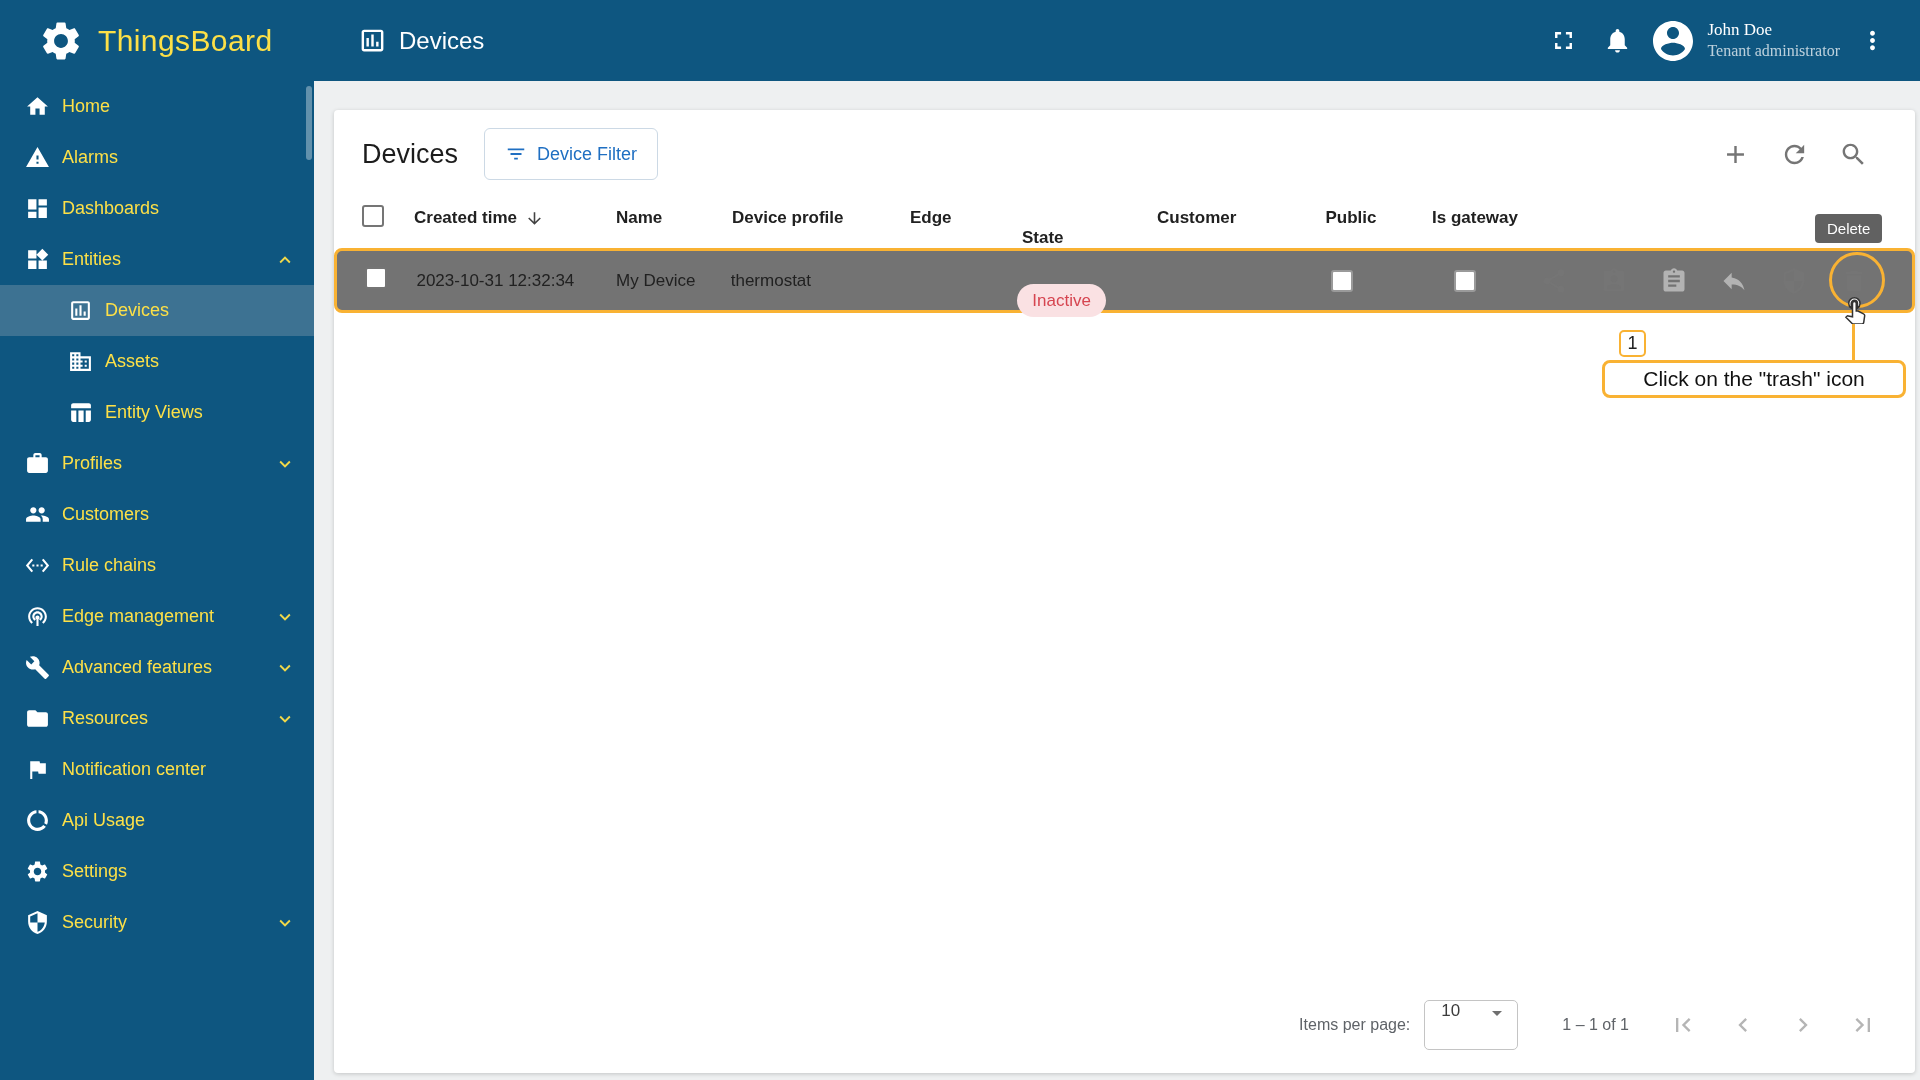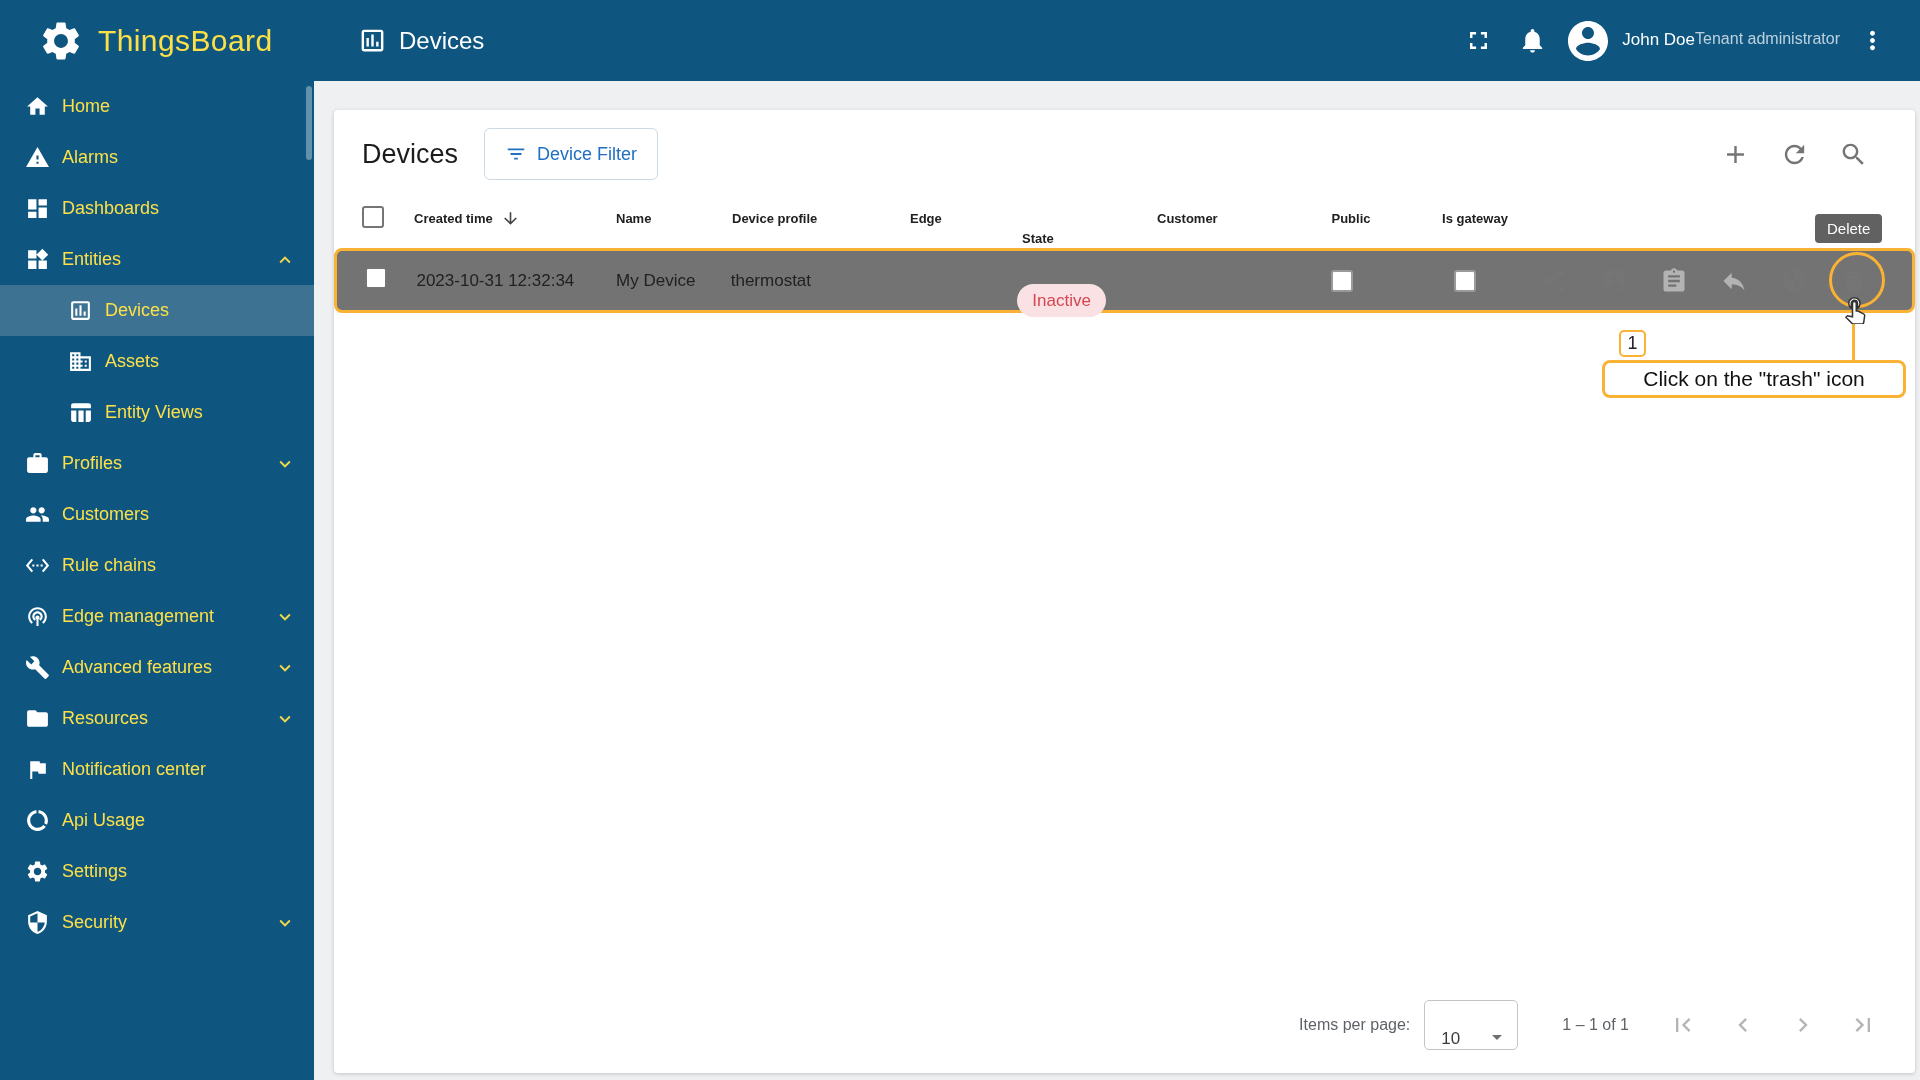--- a/index.html
+++ b/index.html
@@ -24,38 +24,38 @@
   
   .main { flex:1; display:flex; flex-direction:column; min-width:0; }
   .topbar { height:81px; background:#0e5680; color:#fff; display:flex; align-items:center; padding:0 26px 0 44px; }
   .tb-title { display:flex; align-items:center; gap:12px; font-size:24px; }
   .tb-title .nicon { width:29px; height:29px; flex-basis:29px; }
   .tb-right { margin-left:auto; display:flex; align-items:center; gap:10px; }
   .icon-btn { width:44px; height:44px; display:flex; align-items:center; justify-content:center; border:none; background:transparent; color:#fff; cursor:pointer; border-radius:50%; }
   .icon-btn svg { width:29px; height:29px; }
   .user-btn { display:flex; align-items:center; gap:10px; background:none; border:none; color:#fff; cursor:pointer; font-family:inherit; }
   .avatar { width:48px; height:48px; color:#fff; }
-  .user-block { display:flex; flex-direction:row; align-items:flex-start; line-height:1.3; text-align:left; }
+  .user-block { display:flex; flex-direction:column; align-items:flex-start; line-height:1.3; text-align:left;font-family:Liberation Serif, serif; }
   .user-name { font-size:17px; }
   .user-role { font-size:16px; color:rgba(255,255,255,.72); }
 
   
   .content { flex:1; padding:29px 5px 7px 20px; }
   .card { background:#fff; width:100%; height:100%; border-radius:4px; box-shadow:0 1px 4px rgba(0,0,0,.18); position:relative; display:flex; flex-direction:column; }
   .card-header { height:78px; display:flex; align-items:center; padding:10px 40px 0 28px; gap:26px; }
   .card-title { font-size:27px; color:#1c1c1c; }
   .filter-btn { display:flex; align-items:center; gap:10px; height:52px; padding:0 20px; background:#fff; border:1px solid #ccd9e5; border-radius:6px; color:#1f6fc2; font-size:18px; font-weight:500; font-family:inherit; cursor:pointer; }
   .filter-btn svg { width:22px; height:22px; }
   .card-actions { margin-left:auto; display:flex; gap:15px; }
   .gbtn { width:44px; height:44px; display:flex; align-items:center; justify-content:center; border:none; background:none; color:#757575; cursor:pointer; }
   .gbtn svg { width:29px; height:29px; }
 
   
   .thead, .trow { display:flex; align-items:center; }
-  .thead { height:60px; font-weight:bold; font-size:13px; color:#212121; }
+  .thead { height:60px; font-weight:bold; font-size:17px; color:#212121; }
   .col-cb { width:72px; padding-left:28px; }
   .col-created { width:202px; padding-left:8px; display:flex; align-items:center; gap:8px; }
   .col-name { width:116px; padding-left:8px; }
   .col-profile { width:178px; padding-left:8px; }
   .col-label { width:112px; padding-left:8px; }
   .col-state { width:135px; padding-left:8px;margin-top:40px; }
   .col-customer { width:148px; padding-left:8px; }
   .col-public { width:108px; display:flex; justify-content:center; }
   .col-gateway { width:140px; display:flex; justify-content:center; }
   .col-actions { flex:1; display:flex; justify-content:flex-end; gap:20px; padding-right:38px; }
@@ -67,21 +67,21 @@
   .checkbox.dim { border-color:#9a9a9a; }
   .chip { background:#fae1e3; color:#d64550; font-size:17px; padding:7px 15px; border-radius:20px; }
   .action-btn { width:40px; height:40px; display:flex; align-items:center; justify-content:center; background:none; border:none; cursor:pointer; color:#757575; }
   .action-btn svg { width:28px; height:28px; }
   .action-btn.dim { color:#b3b3b3; }
   .tbody-fill { flex:1; }
 
   
   .paginator { height:96px; display:flex; align-items:center; justify-content:flex-end; color:#5f6368; font-size:16px; padding-right:28px; }
   .pp-label { margin-right:14px; }
-  .page-select { width:94px; height:50px; border:1px solid #c4c4c4; border-radius:5px; display:flex; align-items:flex-end; justify-content:space-between; padding:0 8px 0 16px; color:#3c3c3c; font-size:17px; cursor:pointer; background:#fff; }
+  .page-select { width:94px; height:50px; border:1px solid #c4c4c4; border-radius:5px; display:flex; align-items:flex-start; justify-content:space-between; padding:0 8px 0 16px; color:#3c3c3c; font-size:17px; cursor:pointer; background:#fff; }
   .page-select svg { width:24px; height:24px; color:#6f6f6f; }
   .range { margin:0 30px 0 44px; }
   .pag-btn { width:48px; height:48px; display:flex; align-items:center; justify-content:center; color:#b5b5b5; background:none; border:none; }
   .pag-btn svg { width:28px; height:28px; }
   .pag-group { display:flex; gap:12px; }
 
   
   .tooltip { position:absolute; left:1481px; top:104px; background:#616161; color:#fff; font-size:15px; padding:6px 12px; border-radius:4px; z-index:5; }
   .anno-circle { position:absolute; left:1495px; top:142px; width:56px; height:56px; border:3px solid #f9b233; border-radius:50%; z-index:4; }
   .anno-line { position:absolute; left:1518px; top:200px; width:3px; height:50px; background:#f9b233; z-index:4; }

